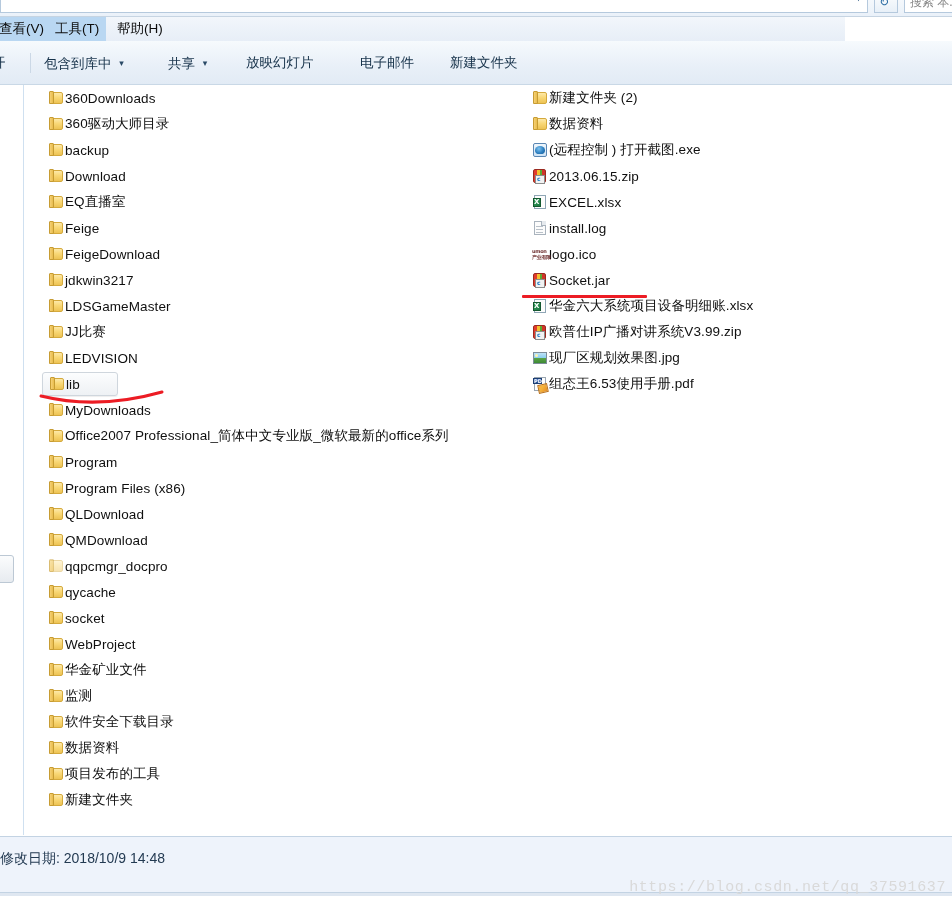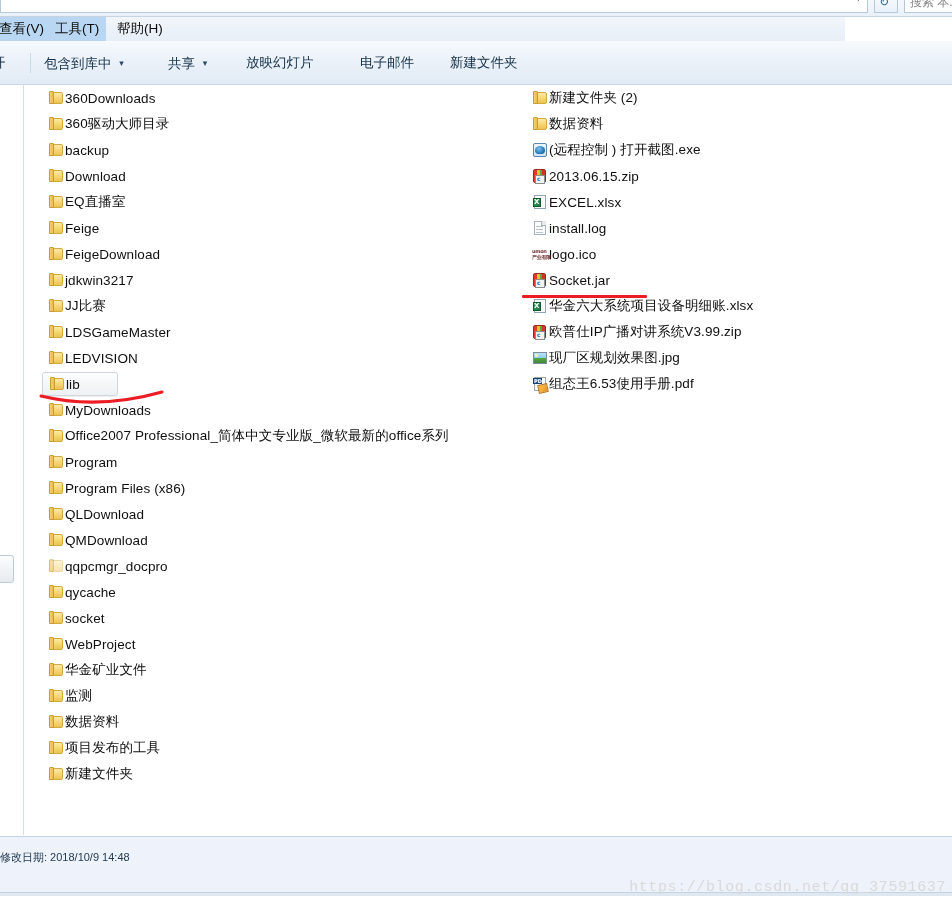--- a/index.html
+++ b/index.html
@@ -284,21 +284,21 @@
 
   
   #statusbar {
     position: absolute; left: 0; top: 836px; width: 952px; height: 56px;
     background: #eef3fb;
     border-top: 1px solid #c3d3e3;
     box-sizing: border-box;
   }
   #status-text {
     position: absolute; left: 0; top: 13px;
-    font-size: 11px; color: #233a52; white-space: nowrap;
+    font-size: 14px; color: #233a52; white-space: nowrap;
   }
   #statusbar-bottomline {
     position: absolute; left: 0; top: 892px; width: 952px; height: 4px;
     background: #dfe7f1; border-top: 1px solid #c3d3e3;
   }
   #page-bottom {
     position: absolute; left: 0; top: 896px; width: 952px; height: 15px;
     background: #ffffff;
   }
 
@@ -390,25 +390,25 @@
       <div class="row">
         <span class="ico ico-folder"></span>
         <span class="label">FeigeDownload</span>
       </div>
       <div class="row">
         <span class="ico ico-folder"></span>
         <span class="label">jdkwin3217</span>
       </div>
       <div class="row">
         <span class="ico ico-folder"></span>
+        <span class="label">LDSGameMaster</span>
+      </div>
+      <div class="row">
+        <span class="ico ico-folder"></span>
         <span class="label">JJ比赛</span>
-      </div>
-      <div class="row">
-        <span class="ico ico-folder"></span>
-        <span class="label">LDSGameMaster</span>
       </div>
       <div class="row">
         <span class="ico ico-folder"></span>
         <span class="label">LEDVISION</span>
       </div>
       <div class="row hover">
         <span class="ico ico-folder"></span>
         <span class="label">lib</span>
       </div>
       <div class="row">
@@ -451,20 +451,24 @@
         <span class="ico ico-folder"></span>
         <span class="label">WebProject</span>
       </div>
       <div class="row">
         <span class="ico ico-folder"></span>
         <span class="label">华金矿业文件</span>
       </div>
       <div class="row">
         <span class="ico ico-folder"></span>
         <span class="label">监测</span>
+      </div>
+      <div class="row">
+        <span class="ico ico-folder"></span>
+        <span class="label">软件安全下载目录</span>
       </div>
       <div class="row">
         <span class="ico ico-folder"></span>
         <span class="label">数据资料</span>
       </div>
       <div class="row">
         <span class="ico ico-folder"></span>
         <span class="label">项目发布的工具</span>
       </div>
       <div class="row">

